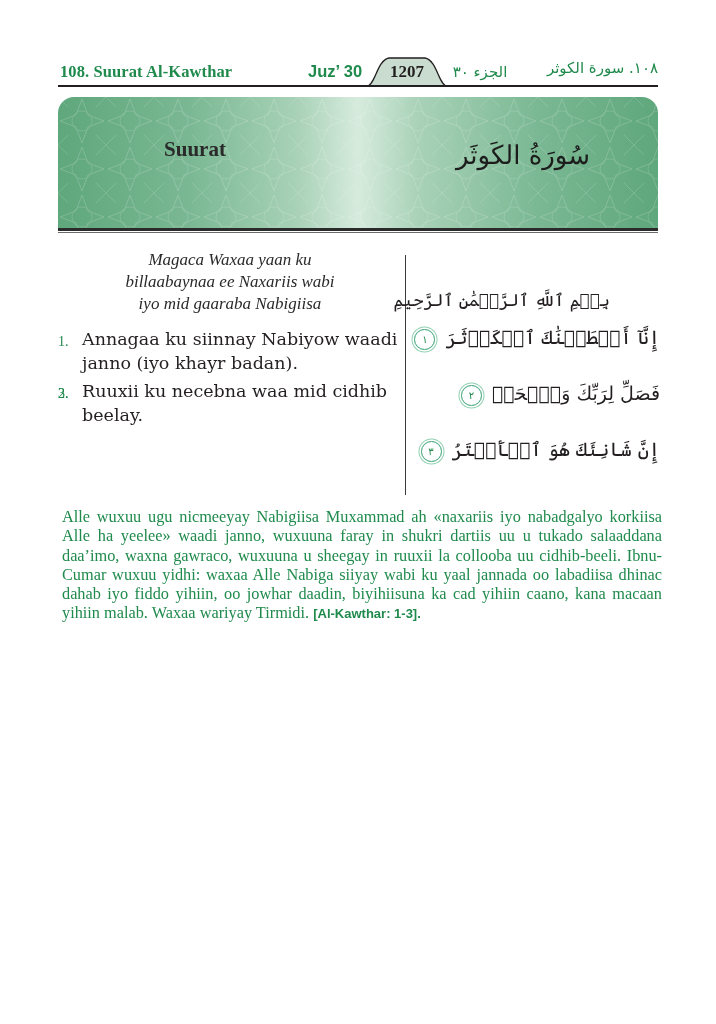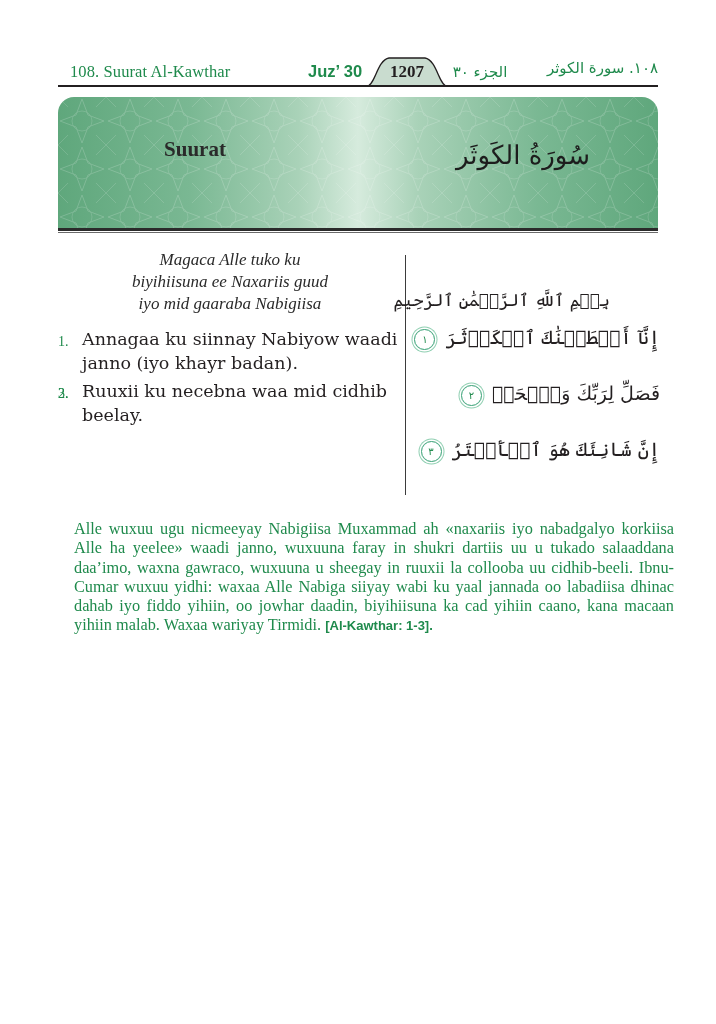--- a/index.html
+++ b/index.html
@@ -26,24 +26,24 @@
   .run-header .rule {
     position: absolute;
     left: 0;
     right: 0;
     top: 29px;
     height: 1.5px;
     background: #231f20;
   }
   .rh-left {
     position: absolute;
-    left: 12px;
+    left: 2px;
     top: 6px;
     font-family: "Liberation Serif", "DejaVu Serif", serif;
-    font-weight: normal;
+    font-weight: bold;
     font-size: 16.5px;
     color: #1f8a4c;
     letter-spacing: 0.1px;
   }
   .rh-juz-en {
     position: absolute;
     left: 250px;
     top: 6px;
     font-family: Liberation Sans, sans-serif;
     font-weight: bold;
@@ -251,21 +251,21 @@
   .commentary {
     position: absolute;
     left: 58px;
     top: 503px;
     width: 600px;
     text-align: justify;
     font-family: "Liberation Serif", "DejaVu Serif", serif;
     font-size: 16.3px;
     line-height: 19.3px;
     color: #1f8a4c;
-    margin: 16px;
+    margin: 4px;
   }
   .commentary .ref {
     font-family: "Liberation Sans", sans-serif;
     font-weight: bold;
     font-size: 13px;
     color: #1f8a4c;
   }
 </style>
 </head>
 <body>
@@ -297,22 +297,22 @@
   </svg>
 </div>
 <div class="banner-title-en">
   <div>Suurat</div>
 </div>
 <div class="banner-title-ar">سُورَةُ الكَوثَر</div>
 <div class="banner-rule-1"></div>
 <div class="banner-rule-2"></div>
 
 <div class="basmala-trans">
-  <div>Magaca Alle tuko ku</div>
-  <div>biyihiisuna ee Naxariis guud</div>
+  <div>Magaca Waxaa yaan ku</div>
+  <div>billaabaynaa ee Naxariis wabi</div>
   <div>iyo mid gaaraba Nabigiisa</div>
 </div>
 
 <ol class="verses">
   <li class="verse">
     <span class="vnum">1.</span>
     <span>Annagaa ku siinnay Nabiyow waadi janno (iyo khayr badan).</span>
   </li>
   <li class="verse">
     <span class="vnum">2.</span>

